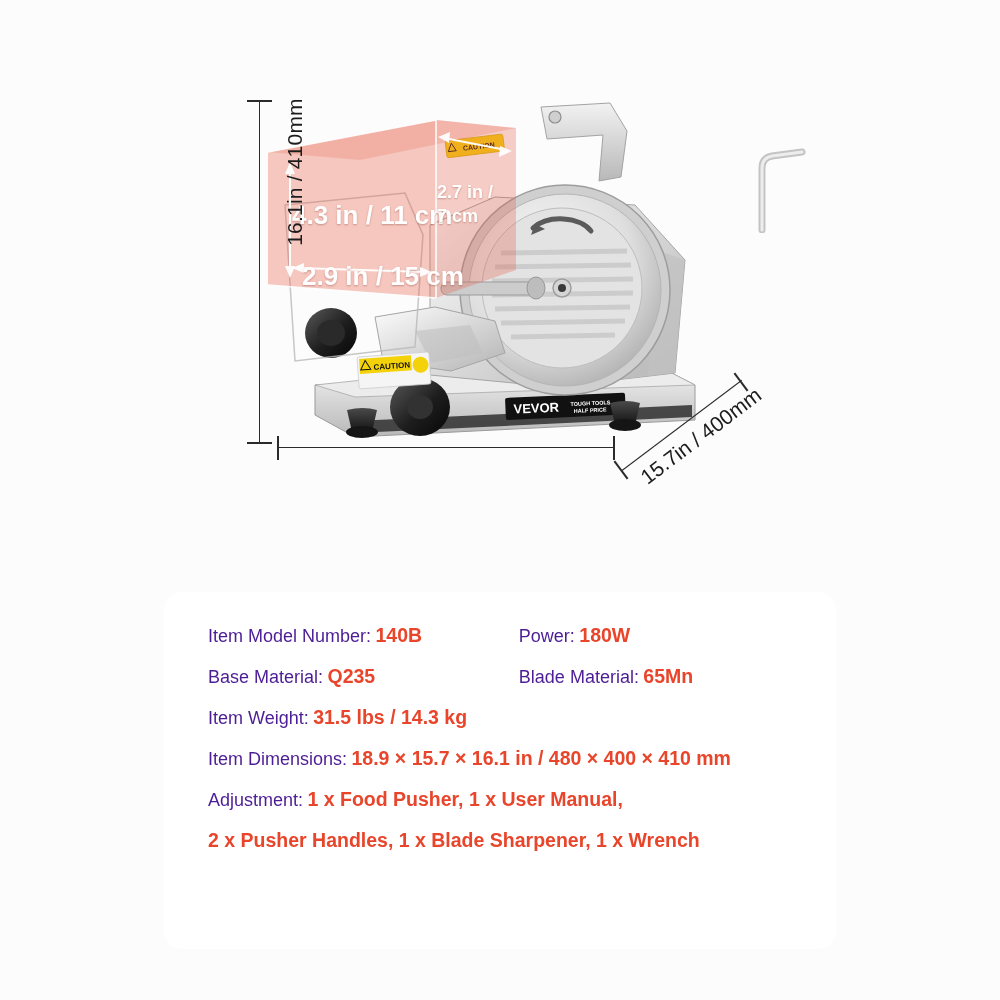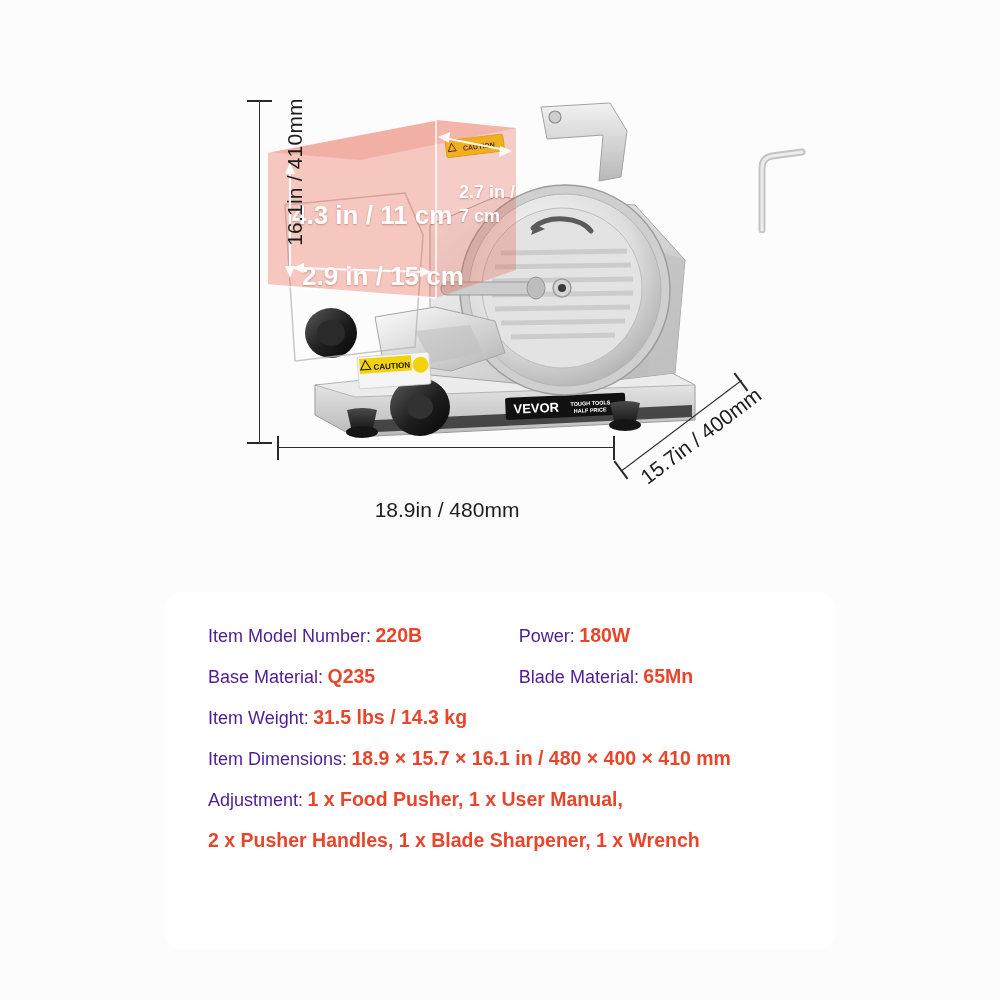--- a/index.html
+++ b/index.html
@@ -76,21 +76,21 @@
 
   
   .overlay { position: absolute; left: 268px; top: 120px; width: 248px; height: 185px; }
   .ov-lbl {
     position: absolute; color: #ffffff; font-weight: bold;
     font-size: 26px; white-space: nowrap;
     text-shadow: 0 1px 2px rgba(120,40,25,.35);
   }
   .ov-h { left: 292px; top: 200px; }
   .ov-w { left: 302px; top: 261px; }
-  .ov-d { left: 459px; top: 180px; font-size: 18px; line-height: 24px; }
+  .ov-d { left: 437px; top: 180px; font-size: 18px; line-height: 24px; }
 
   
   .card {
     position: absolute; left: 164px; top: 592px;
     width: 672px; height: 357px;
     background: #ffffff; border-radius: 18px;
   }
   .spec-body { padding: 32px 44px 0 44px; }
   .spec-row { display: flex; height: 41px; align-items: baseline; }
   .col-l { width: 330px; }
@@ -263,35 +263,34 @@
     </svg>
 
     <div class="dim-v-cap-top"></div>
     <div class="dim-v-line"></div>
     <div class="dim-v-cap-bot"></div>
     <div class="dim-v-label">16.1in / 410mm</div>
 
     <div class="dim-h-cap-l"></div>
     <div class="dim-h-line"></div>
     <div class="dim-h-cap-r"></div>
-    <div class="dim-h-label">18.9in / 480mm</div>
 
     <div class="dim-d-cap"></div>
     <div class="dim-d-line"></div>
     <div class="dim-d-cap2"></div>
     <div class="dim-d-label">15.7in / 400mm</div>
   </div>
 
   <div class="card">
     <div class="spec-body">
 
       <div class="spec-row">
         <div class="col-l">
           <span class="lbl">Item Model Number:</span>
-          <span class="val">220B</span>
+          <span class="val">140B</span>
         </div>
         <div class="col-r">
           <span class="lbl">Power:</span>
           <span class="val">180W</span>
         </div>
       </div>
 
 
       <div class="spec-row">
         <div class="col-l">

